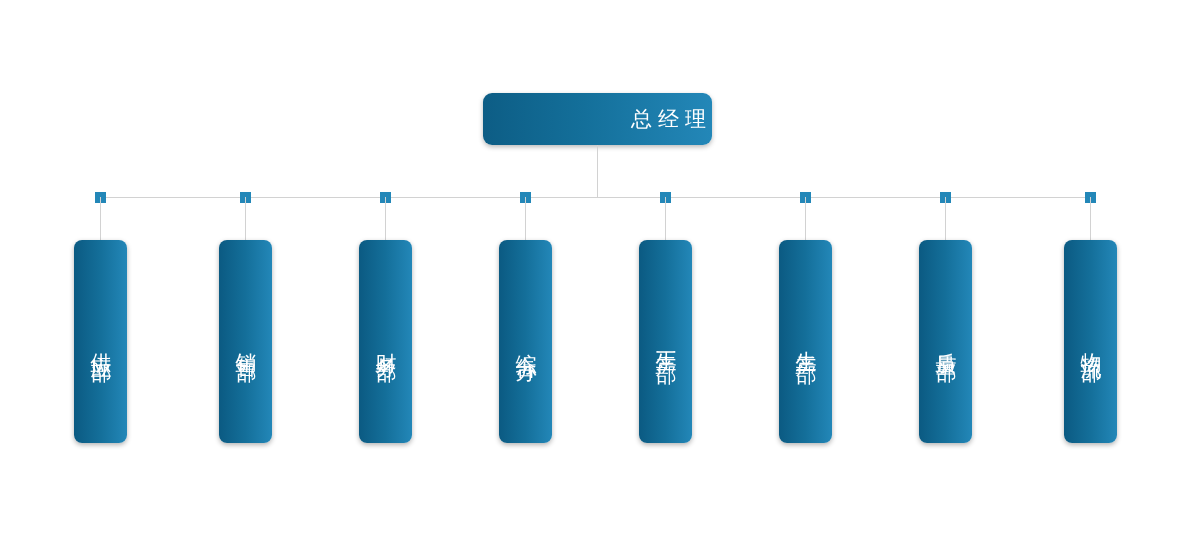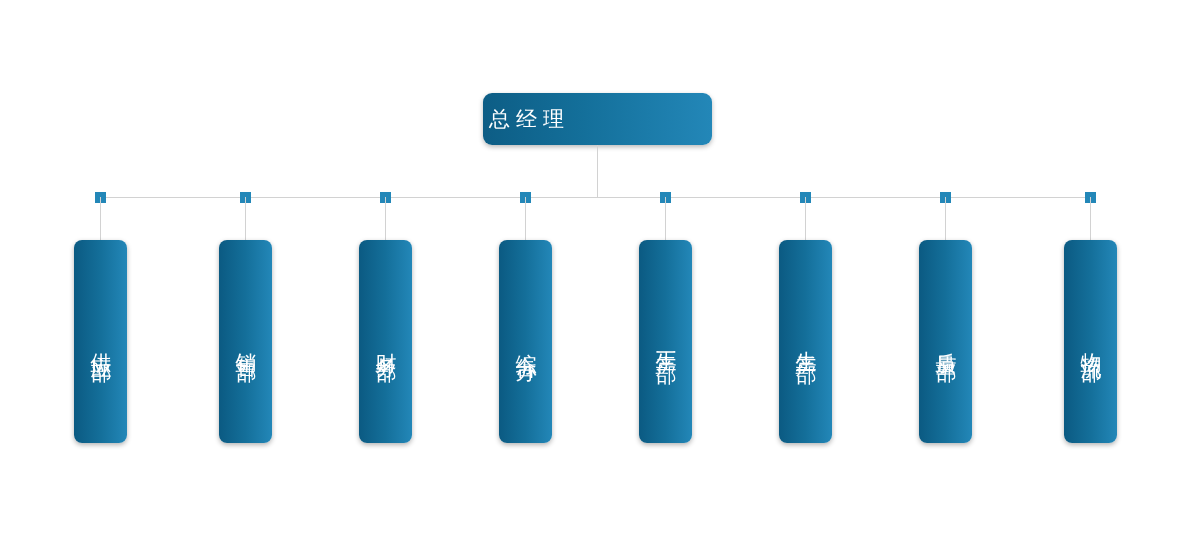--- a/index.html
+++ b/index.html
@@ -23,21 +23,21 @@
     position: absolute;
     left: 483px;
     top: 93px;
     width: 229px;
     height: 52px;
     border-radius: 9px;
     background: linear-gradient(to right, #0d5d85 0%, #14709b 45%, #2387b8 100%);
     box-shadow: 0 2px 5px rgba(0,0,0,0.28);
     display: flex;
     align-items: center;
-    justify-content: flex-start;
+    justify-content: flex-end;
     box-sizing: border-box;
   }
   .root-label {
     color: #ffffff;
     font-size: 21px;
     letter-spacing: 6px;
     text-indent: 6px;
     line-height: 1;
     white-space: nowrap;
   }

